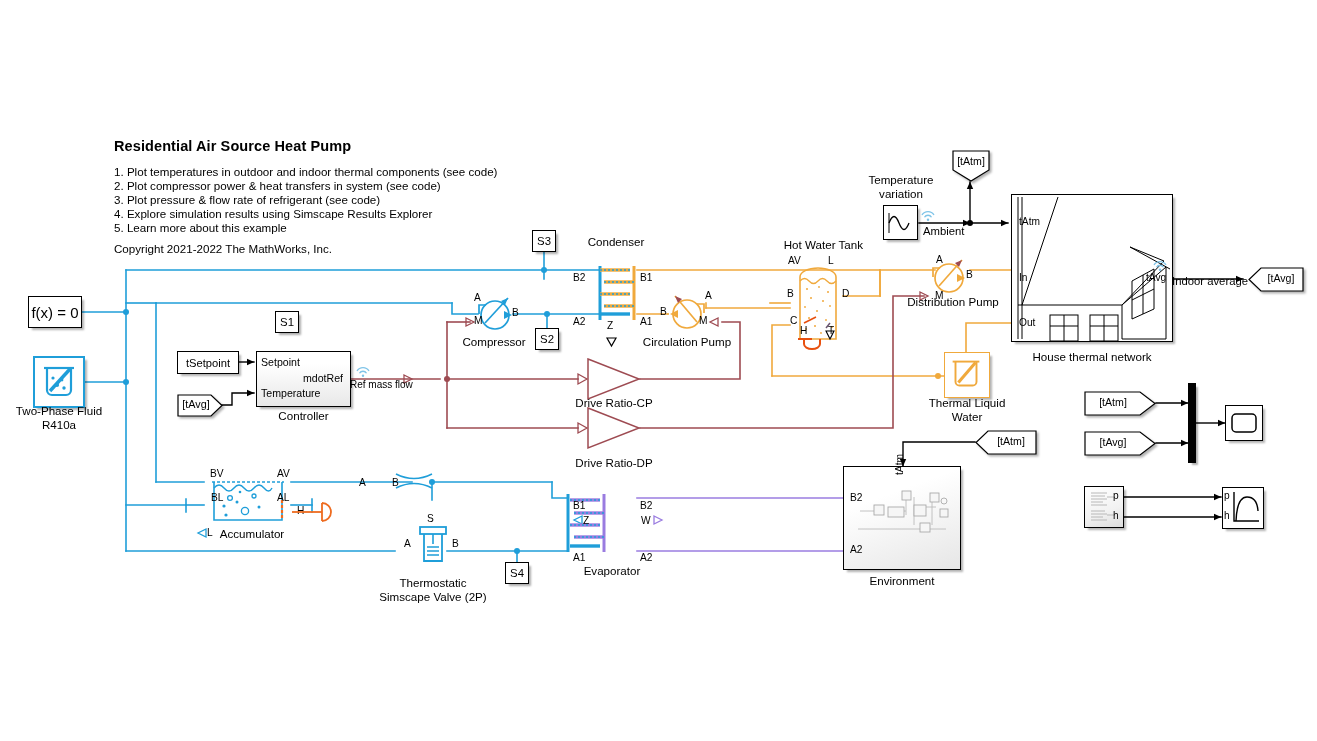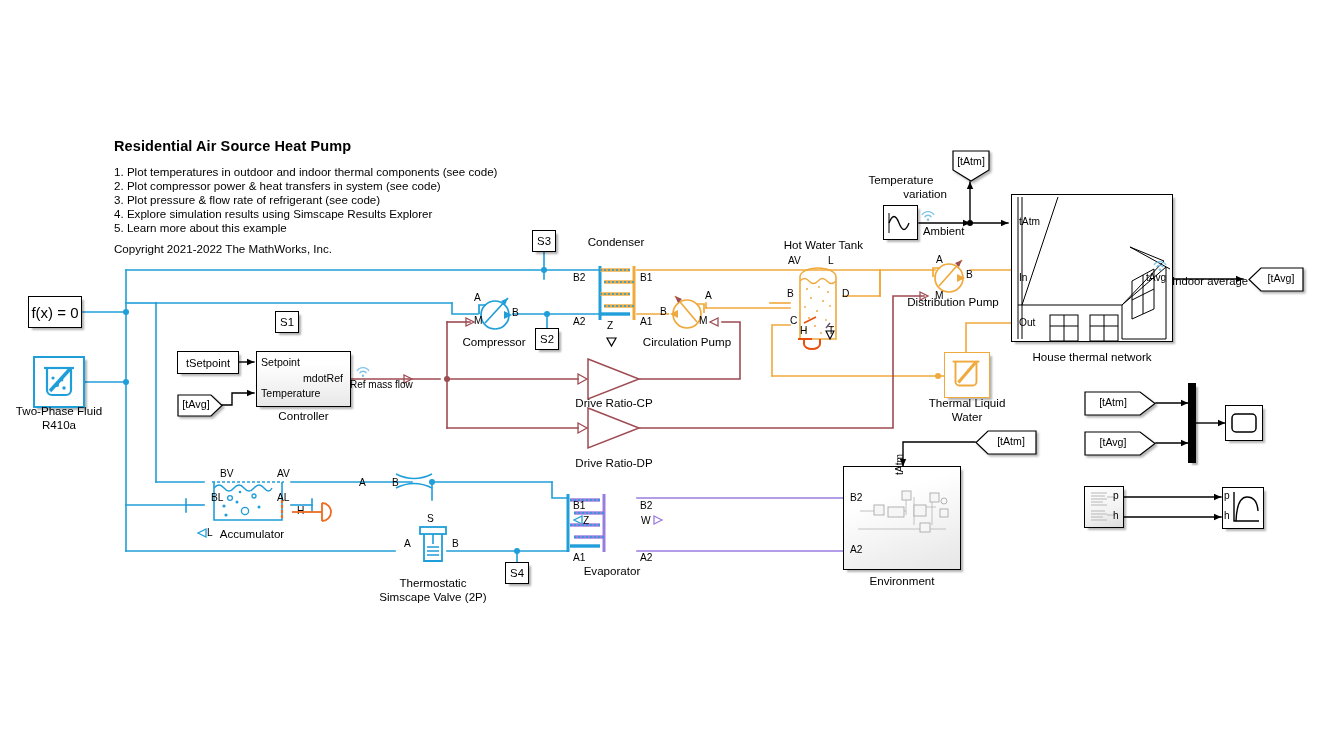--- a/index.html
+++ b/index.html
@@ -454,21 +454,21 @@
   <div class="lbl port-lbl" style="left:935px; top:290px;">M</div>
   <div class="lbl blk-name" style="left:900px; top:295px; width:106px;">Distribution Pump</div>
 
   <div class="plain-blk" style="left:883px; top:205px; width:35px; height:35px;">
     <svg width="30" height="28" viewBox="0 0 30 28">
       <path d="M3,24 L3,4" stroke="#000" stroke-width="1"></path>
       <path d="M3,14 q5,-13 10,0 q5,13 10,0" fill="none" stroke="#000" stroke-width="1.3"></path>
     </svg>
   </div>
   <div class="lbl blk-name" style="left:855px; top:173px; width:92px;">Temperature</div>
-  <div class="lbl blk-name" style="left:855px; top:187px; width:92px;text-align:right;">variation</div>
+  <div class="lbl blk-name" style="left:855px; top:187px; width:92px;">variation</div>
   <div class="lbl sig-lbl" style="left:923px; top:224px; font-size:11.3px;">Ambient</div>
   <svg class="wifi" style="left:920px; top:208px;" width="16" height="13" viewBox="0 0 16 13">
     <path d="M2,7 a7,7 0 0 1 12,0" fill="none" stroke="#7fc4e8" stroke-width="1.3"></path>
     <path d="M4.5,9.3 a4,4 0 0 1 7,0" fill="none" stroke="#7fc4e8" stroke-width="1.3"></path>
     <circle cx="8" cy="11.8" r="1.2" fill="#7fc4e8"></circle>
   </svg>
 
   <div class="tag-shape" style="left:952px; top:150px; width:38px; height:32px;">
     <svg width="38" height="32" viewBox="0 0 38 32">
       <path d="M1,1 L37,1 L37,20 L19,31 L1,20 z" fill="#fff" stroke="#000" stroke-width="1.2"></path>
@@ -546,21 +546,21 @@
       <g fill="#1f9ed9">
         <circle cx="20" cy="38" r="1.6"></circle>
           <circle cx="33" cy="34" r="1.5"></circle>
         <circle cx="22" cy="47" r="1.6"></circle>
           <circle cx="55" cy="39" r="1.5"></circle>
         <circle cx="36" cy="24" r="1.3"></circle>
       </g>
       <path d="M78,32 L78,52" stroke="#ee6b1f" stroke-width="2.2" stroke-dasharray="3 2"></path>
     </svg>
   </div>
-  <div class="lbl port-lbl" style="left:220px; top:468px;">BV</div>
+  <div class="lbl port-lbl" style="left:210px; top:468px;">BV</div>
   <div class="lbl port-lbl" style="left:277px; top:468px;">AV</div>
   <div class="lbl port-lbl" style="left:211px; top:492px;">BL</div>
   <div class="lbl port-lbl" style="left:277px; top:492px;">AL</div>
   <div class="lbl port-lbl" style="left:207px; top:527px;">L</div>
   <div class="lbl port-lbl" style="left:297px; top:505px;">H</div>
   <div class="lbl blk-name" style="left:198px; top:527px; width:108px;">Accumulator</div>
 
   <svg style="position:absolute; left:290px; top:498px;" width="46" height="28" viewBox="0 0 46 28">
     <path d="M2,14 L32,14" stroke="#ee6b1f" stroke-width="1.8" fill="none"></path>
     <path d="M32,5 a9,9 0 0 1 0,18" fill="none" stroke="#ee6b1f" stroke-width="1.8"></path>

